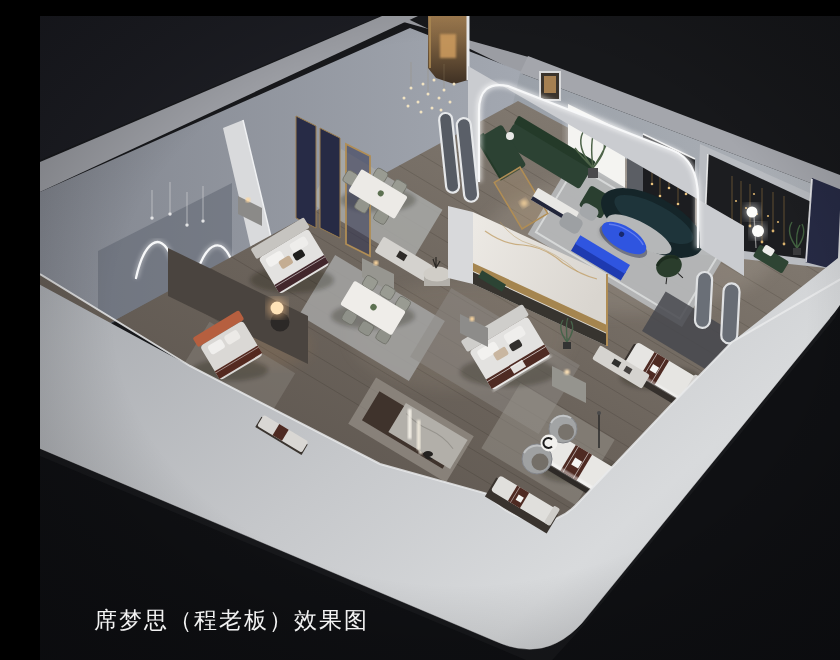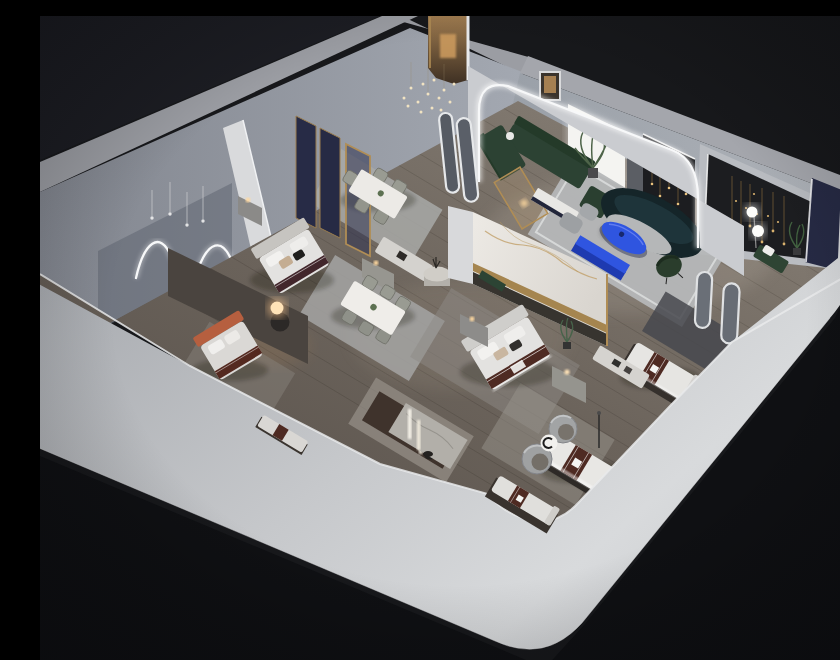--- a/index.html
+++ b/index.html
@@ -521,13 +521,14 @@
     <rect x="-14" y="-12" width="14" height="18" class="runner"></rect>
     <line x1="-11" y1="-12" x2="-11" y2="6" stroke="#fff" stroke-width="0.6" opacity="0.7"></line>
     <rect x="-8" y="-5" width="6" height="6" fill="#f4f4f2"></rect>
     <rect x="28" y="-14" width="7" height="20" rx="2" fill="#cfcdc9"></rect>
   </g>
 </g>
 
 <rect x="0" y="0" width="840" height="660" fill="url(#vign)"></rect>
 </svg>
 
+<figcaption class="caption">席梦思（程老板）效果图</figcaption>
 </figure>
 
 </body></html>

